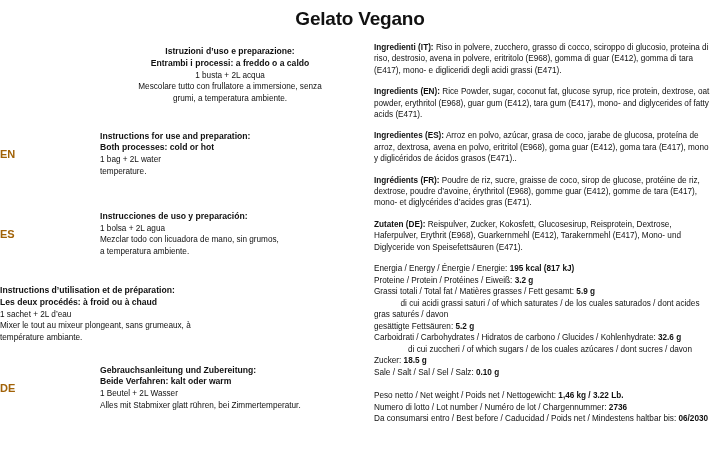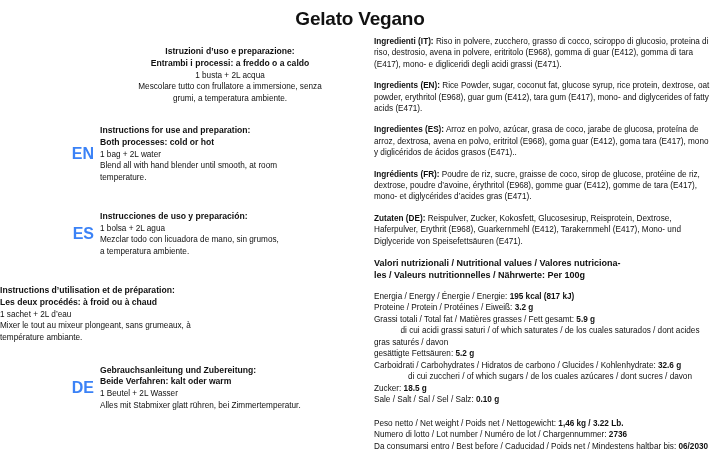--- a/index.html
+++ b/index.html
@@ -44,24 +44,24 @@
   }
   .lang-block {
     position: relative;
     display: flex;
     align-items: center;
     margin-bottom: 8px;
   }
   .lang-code {
     width: 100px;
     flex: 0 0 100px;
-    text-align: right;
-    font-size: 16px;
-    font-weight: bold;
-    color: #3b82f6;
+    text-align: left;
+    font-size: 11px;
+    font-weight: bold;
+    color: #a16207;
     padding-right: 6px;
     box-sizing: border-box;
   }
   .lang-text {
     flex: 1 1 auto;
     font-size: 8.2px;
     line-height: 11.6px;
     color: #111111;
   }
   .lang-text .hl {
@@ -77,21 +77,21 @@
   
   .blk-it { height: 70px; text-align: center; }
   .blk-en { height: 72px; }
   .blk-es { height: 72px; }
   .blk-fr { height: 72px; }
   .blk-de { height: 60px; }
 
   
   .right-col {
     position: absolute;
-    top: 36px;
+    top: 42px;
     left: 374px;
     width: 340px;
     font-size: 8.2px;
     line-height: 11.4px;
     color: #111111;
   }
   .ing-para {
     margin-bottom: 10px;
   }
   .ing-para .lbl {
@@ -136,21 +136,20 @@
         <span class="ln">grumi, a temperatura ambiente.</span>
       </div>
     </div>
 
     <div class="lang-block blk-en">
       <div class="lang-code">EN</div>
       <div class="lang-text">
         <span class="hl">Instructions for use and preparation:</span>
         <span class="hl">Both processes: cold or hot</span>
         <span class="ln">1 bag + 2L water</span>
-        <span class="ln">Blend all with hand blender until smooth, at room</span>
         <span class="ln">temperature.</span>
       </div>
     </div>
 
     <div class="lang-block blk-es">
       <div class="lang-code">ES</div>
       <div class="lang-text">
         <span class="hl">Instrucciones de uso y preparación:</span>
         <span class="ln">1 bolsa + 2L agua</span>
         <span class="ln">Mezclar todo con licuadora de mano, sin grumos,</span>
@@ -200,24 +199,20 @@
     <div class="ing-para">
       <span class="lbl">Ingrédients (FR):</span>
       <span>Poudre de riz, sucre, graisse de coco, sirop de glucose, protéine de riz, dextrose, poudre d’avoine, érythritol (E968), gomme guar (E412), gomme de tara (E417), mono- et diglycérides d’acides gras (E471).</span>
     </div>
 
     <div class="ing-para">
       <span class="lbl">Zutaten (DE):</span>
       <span>Reispulver, Zucker, Kokosfett, Glucosesirup, Reisprotein, Dextrose, Haferpulver, Erythrit (E968), Guarkernmehl (E412), Tarakernmehl (E417), Mono- und Diglyceride von Speisefettsäuren (E471).</span>
     </div>
 
-    <div class="nut-heading">
-      <span class="nut-row">Valori nutrizionali / Nutritional values / Valores nutriciona-</span>
-      <span class="nut-row">les / Valeurs nutritionnelles / Nährwerte: Per 100g</span>
-    </div>
 
     <div class="nut-list">
       <span class="nut-row"><span>Energia / Energy / Énergie / Energie: </span><span class="v">195 kcal (817 kJ)</span></span>
       <span class="nut-row"><span>Proteine / Protein / Protéines / Eiweiß: </span><span class="v">3.2 g</span></span>
       <span class="nut-row"><span>Grassi totali / Total fat / Matières grasses / Fett gesamt: </span><span class="v">5.9 g</span></span>
       <span class="nut-indent">di cui acidi grassi saturi / of which saturates / de los cuales saturados / dont acides</span>
       <span class="nut-row">gras saturés / davon</span>
       <span class="nut-row"><span>gesättigte Fettsäuren: </span><span class="v">5.2 g</span></span>
       <span class="nut-row"><span>Carboidrati / Carbohydrates / Hidratos de carbono / Glucides / Kohlenhydrate: </span><span class="v">32.6 g</span></span>
       <span class="nut-indent">di cui zuccheri / of which sugars / de los cuales azúcares / dont sucres / davon</span>

